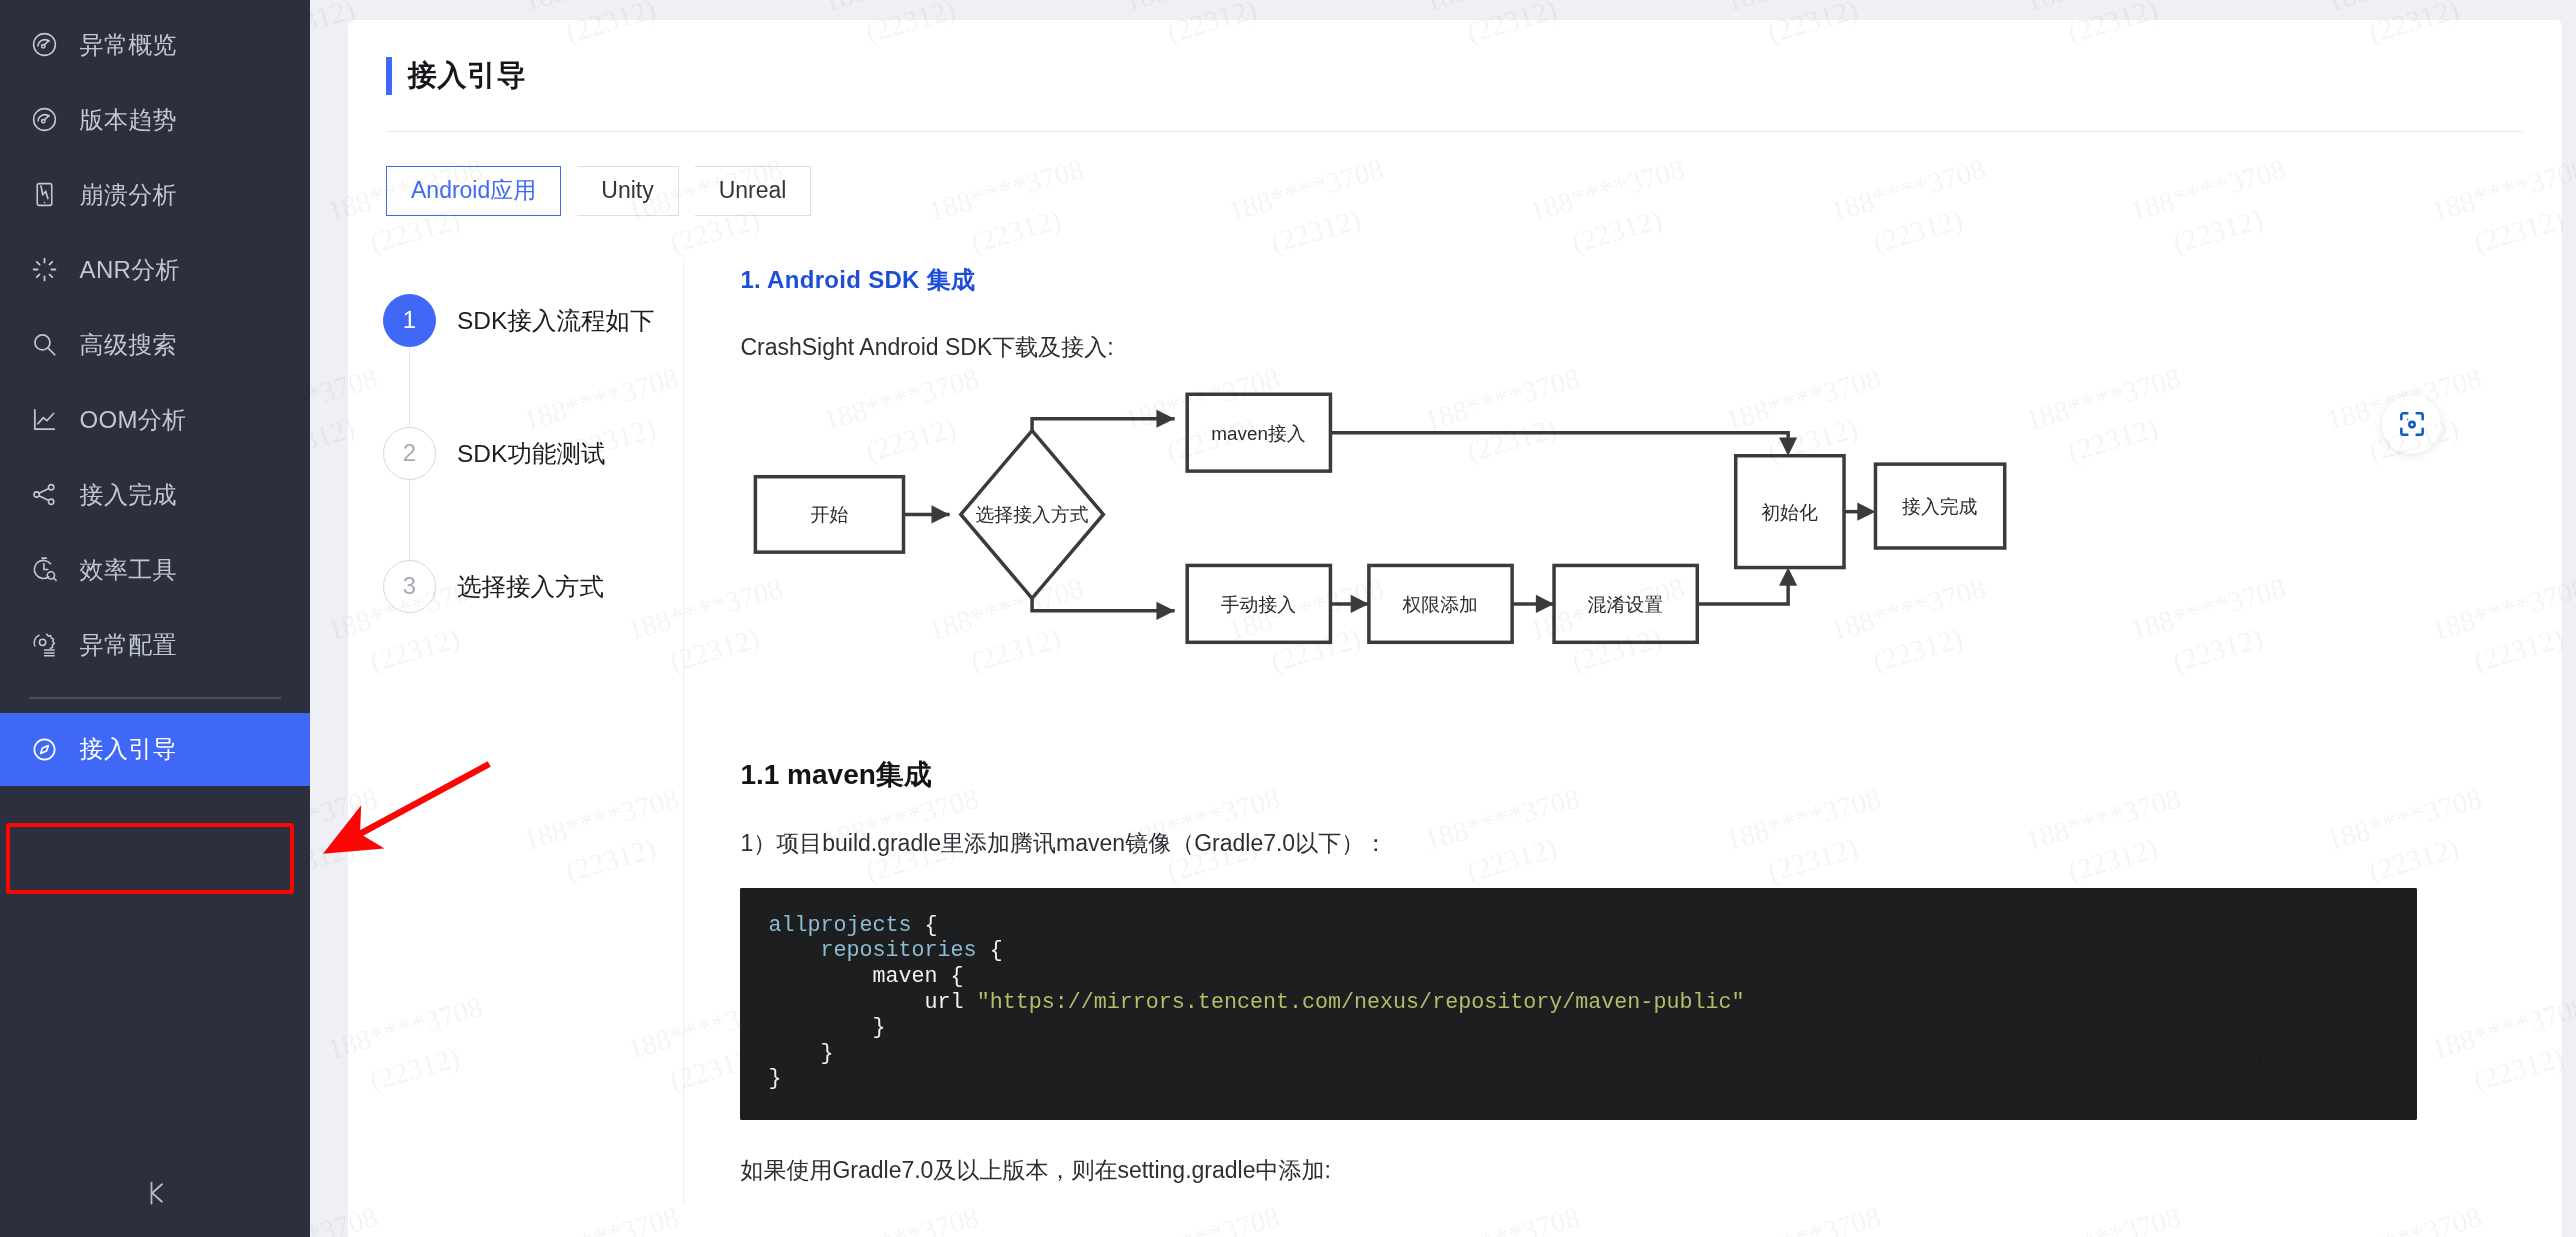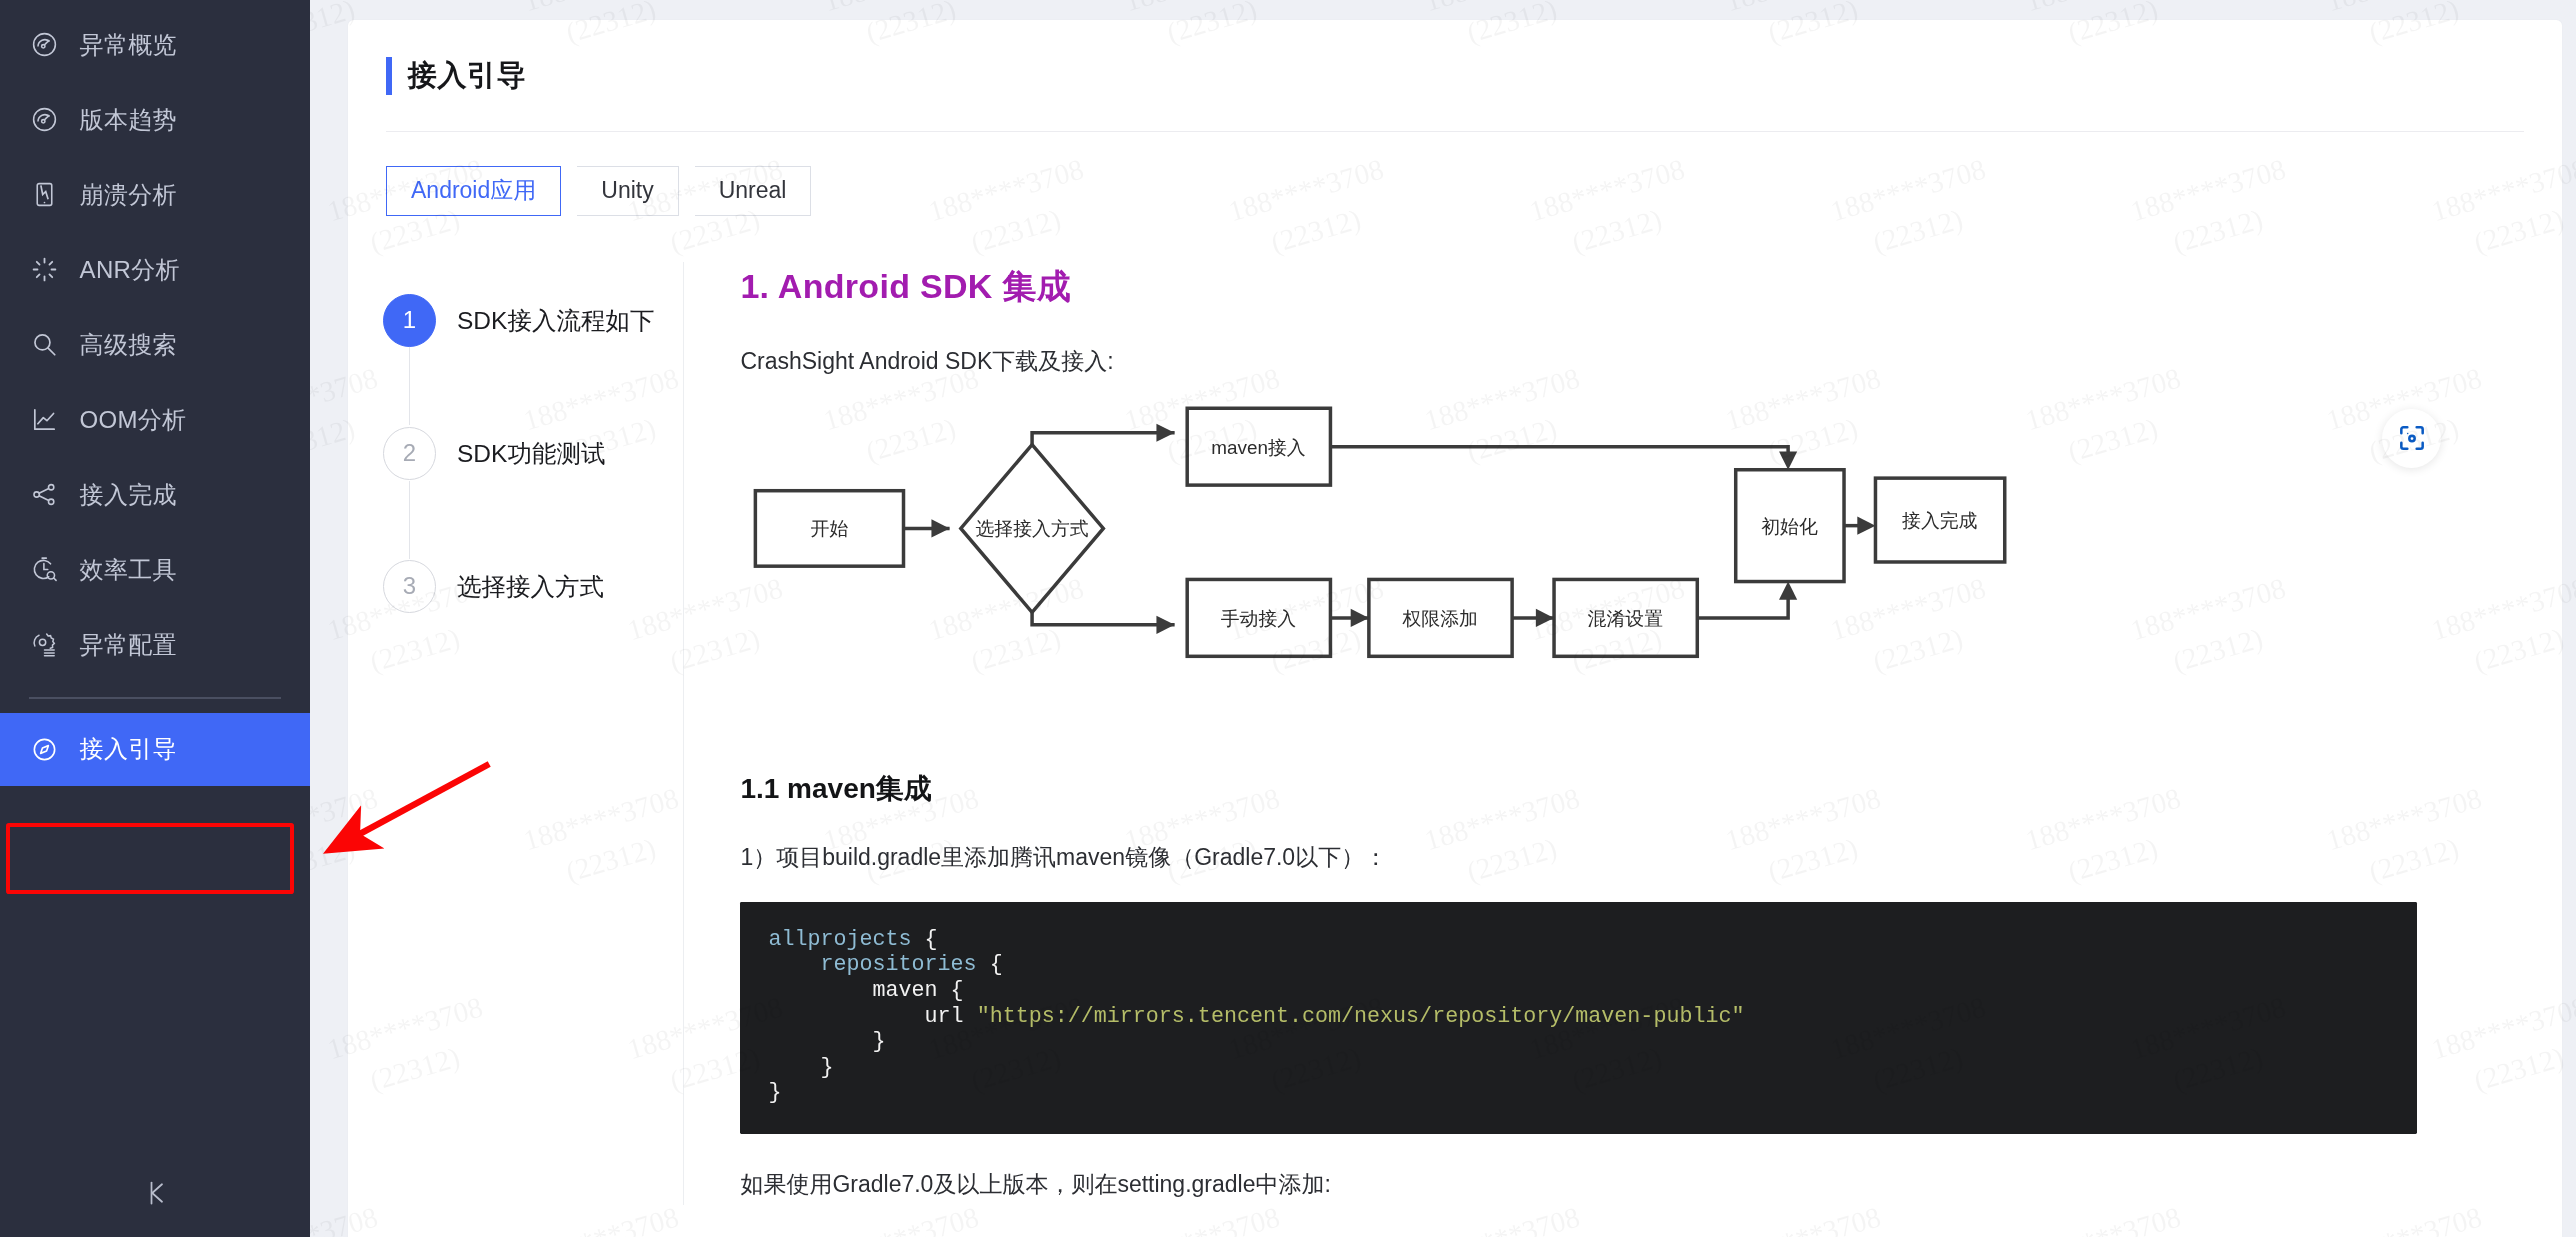--- a/index.html
+++ b/index.html
@@ -114,21 +114,21 @@
   #step-line-2 { top: 227px; height: 78px; }
 
   
   #v-divider {
     width: 1.4px; background: #eceef1; align-self: stretch;
     margin-left: 7px; margin-top: 8.4px; height: 943px; flex: 0 0 1.4px;
   }
 
   
   #content { flex: 1; padding-left: 56px; padding-right: 39px; position: relative; }
-  h2.sec-title { font-size: 34px; font-weight: bold; color: #a21caf; letter-spacing: 0.3px; margin-top: 9.8px; }
+  h2.sec-title { font-size: 24px; font-weight: bold; color: #1d4ed8; letter-spacing: 0.3px; margin-top: 9.8px; }
   p.sec-desc { font-size: 23px; color: #2c2e33; margin-top: 36px; }
 
   
   #flow-wrap { position: relative; margin-top: 24px; height: 328px; }
   #flow-svg { display: block; }
   #scan-btn {
     position: absolute; right: 82px; top: 8.4px;
     width: 59px; height: 59px; border-radius: 50%;
     background: #fff; box-shadow: 0 1.4px 9.8px rgba(0,0,0,.10);
     display: flex; align-items: center; justify-content: center; cursor: pointer;

